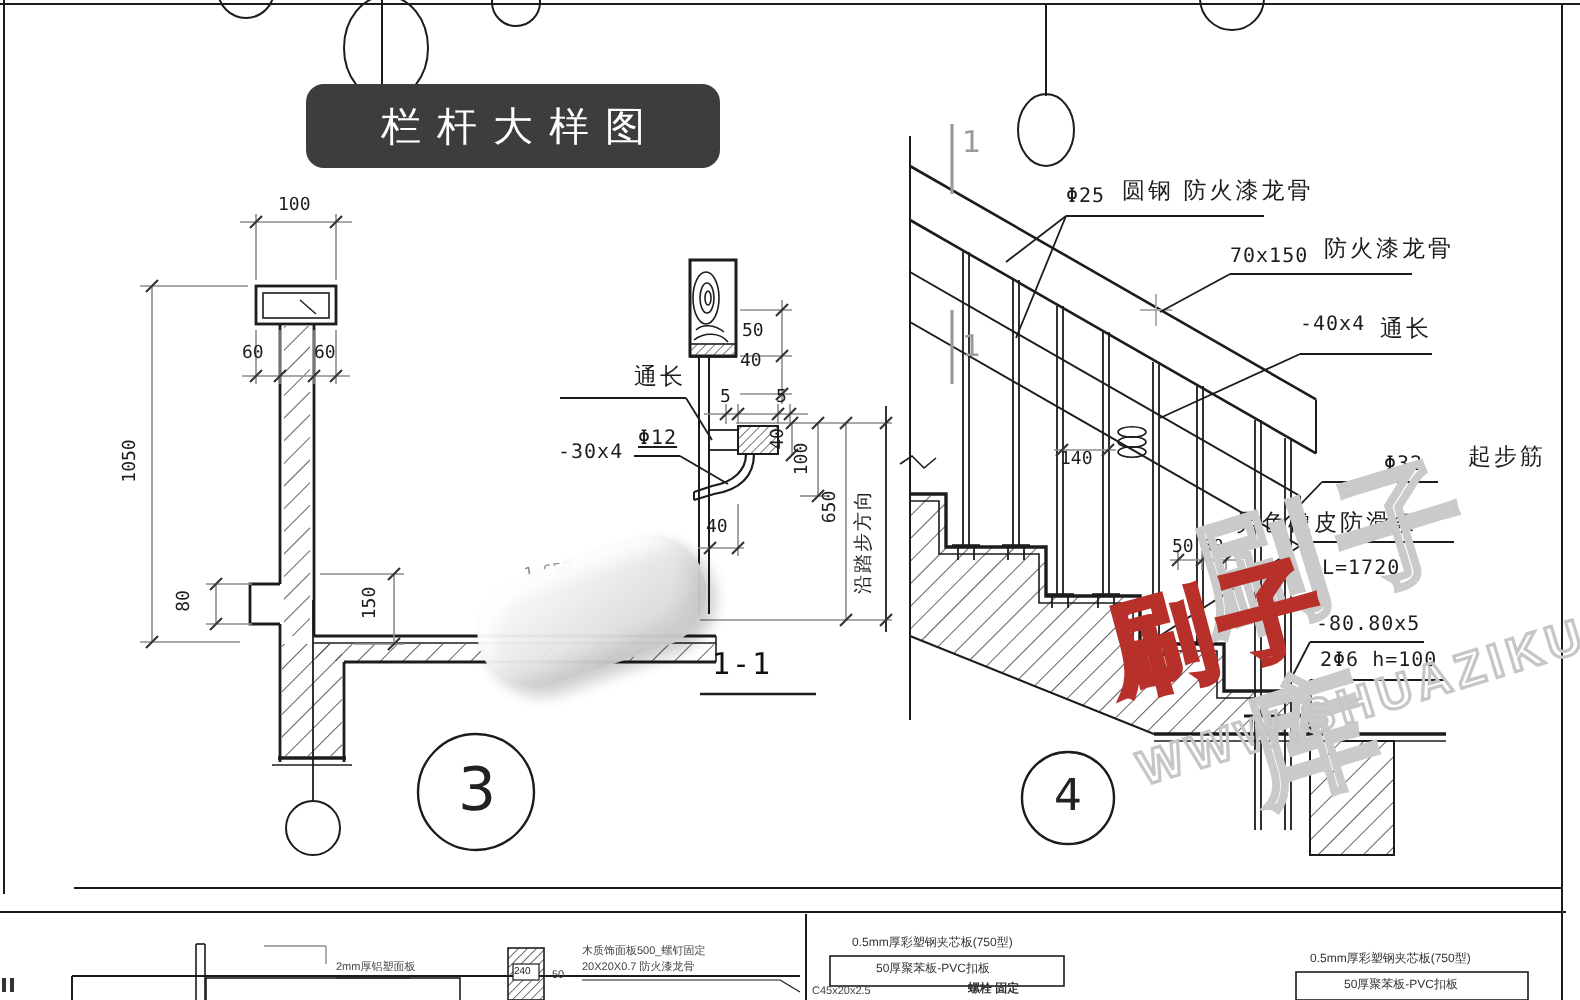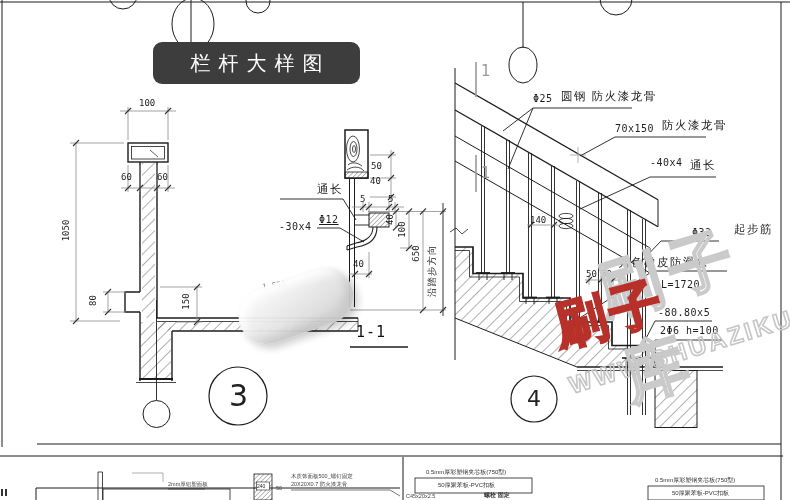--- a/index.html
+++ b/index.html
@@ -376,21 +376,21 @@
   <div class="t code" style="left:615px;top:124px;">70x150</div>
   <div class="t cjk" style="left:662px;top:120px;">防火漆龙骨</div>
   <div class="t code" style="left:650px;top:158px;">-40x4</div>
   <div class="t cjk" style="left:690px;top:160px;">通长</div>
   <div class="t code" style="left:692px;top:228px;">Φ32</div>
   <div class="t cjk" style="left:690px;top:224px;margin-left:44px;">起步筋</div>
   <div class="t cjk" style="left:618px;top:257px;text-align:center;">异色橡皮防滑条</div>
   <div class="t code" style="left:661px;top:280px;">L=1720</div>
   <div class="t code" style="left:658px;top:308px;">-80.80x5</div>
   <div class="t code" style="left:660px;top:326px;text-align:center;">2Φ6 h=100</div>
-  <div class="t num" style="left:530px;top:216px;text-align:right;">140</div>
+  <div class="t num" style="left:530px;top:226px;text-align:right;">140</div>
   <div class="t num" style="left:586px;top:270px;">50</div>
   <div class="t num" style="left:601px;top:270px;">50</div>
   <div class="t bubble" style="left:527px;top:388px;font-size:22px;">4</div>
 
   <div class="t tiny5" style="left:168px;top:482px;">2mm厚铝塑面板</div>
   <div class="t tiny5" style="left:291px;top:474px;">木质饰面板500_螺钉固定</div>
   <div class="t tiny5" style="left:291px;top:482px;">20X20X0.7 防火漆龙骨</div>
   <div class="t" style="left:257px;top:484px;font-size:5px;color:#222;">240</div>
   <div class="t tiny5 grey" style="left:276px;top:486px;">50</div>
   <div class="t tiny" style="left:426px;top:469px;">0.5mm厚彩塑钢夹芯板(750型)</div>

